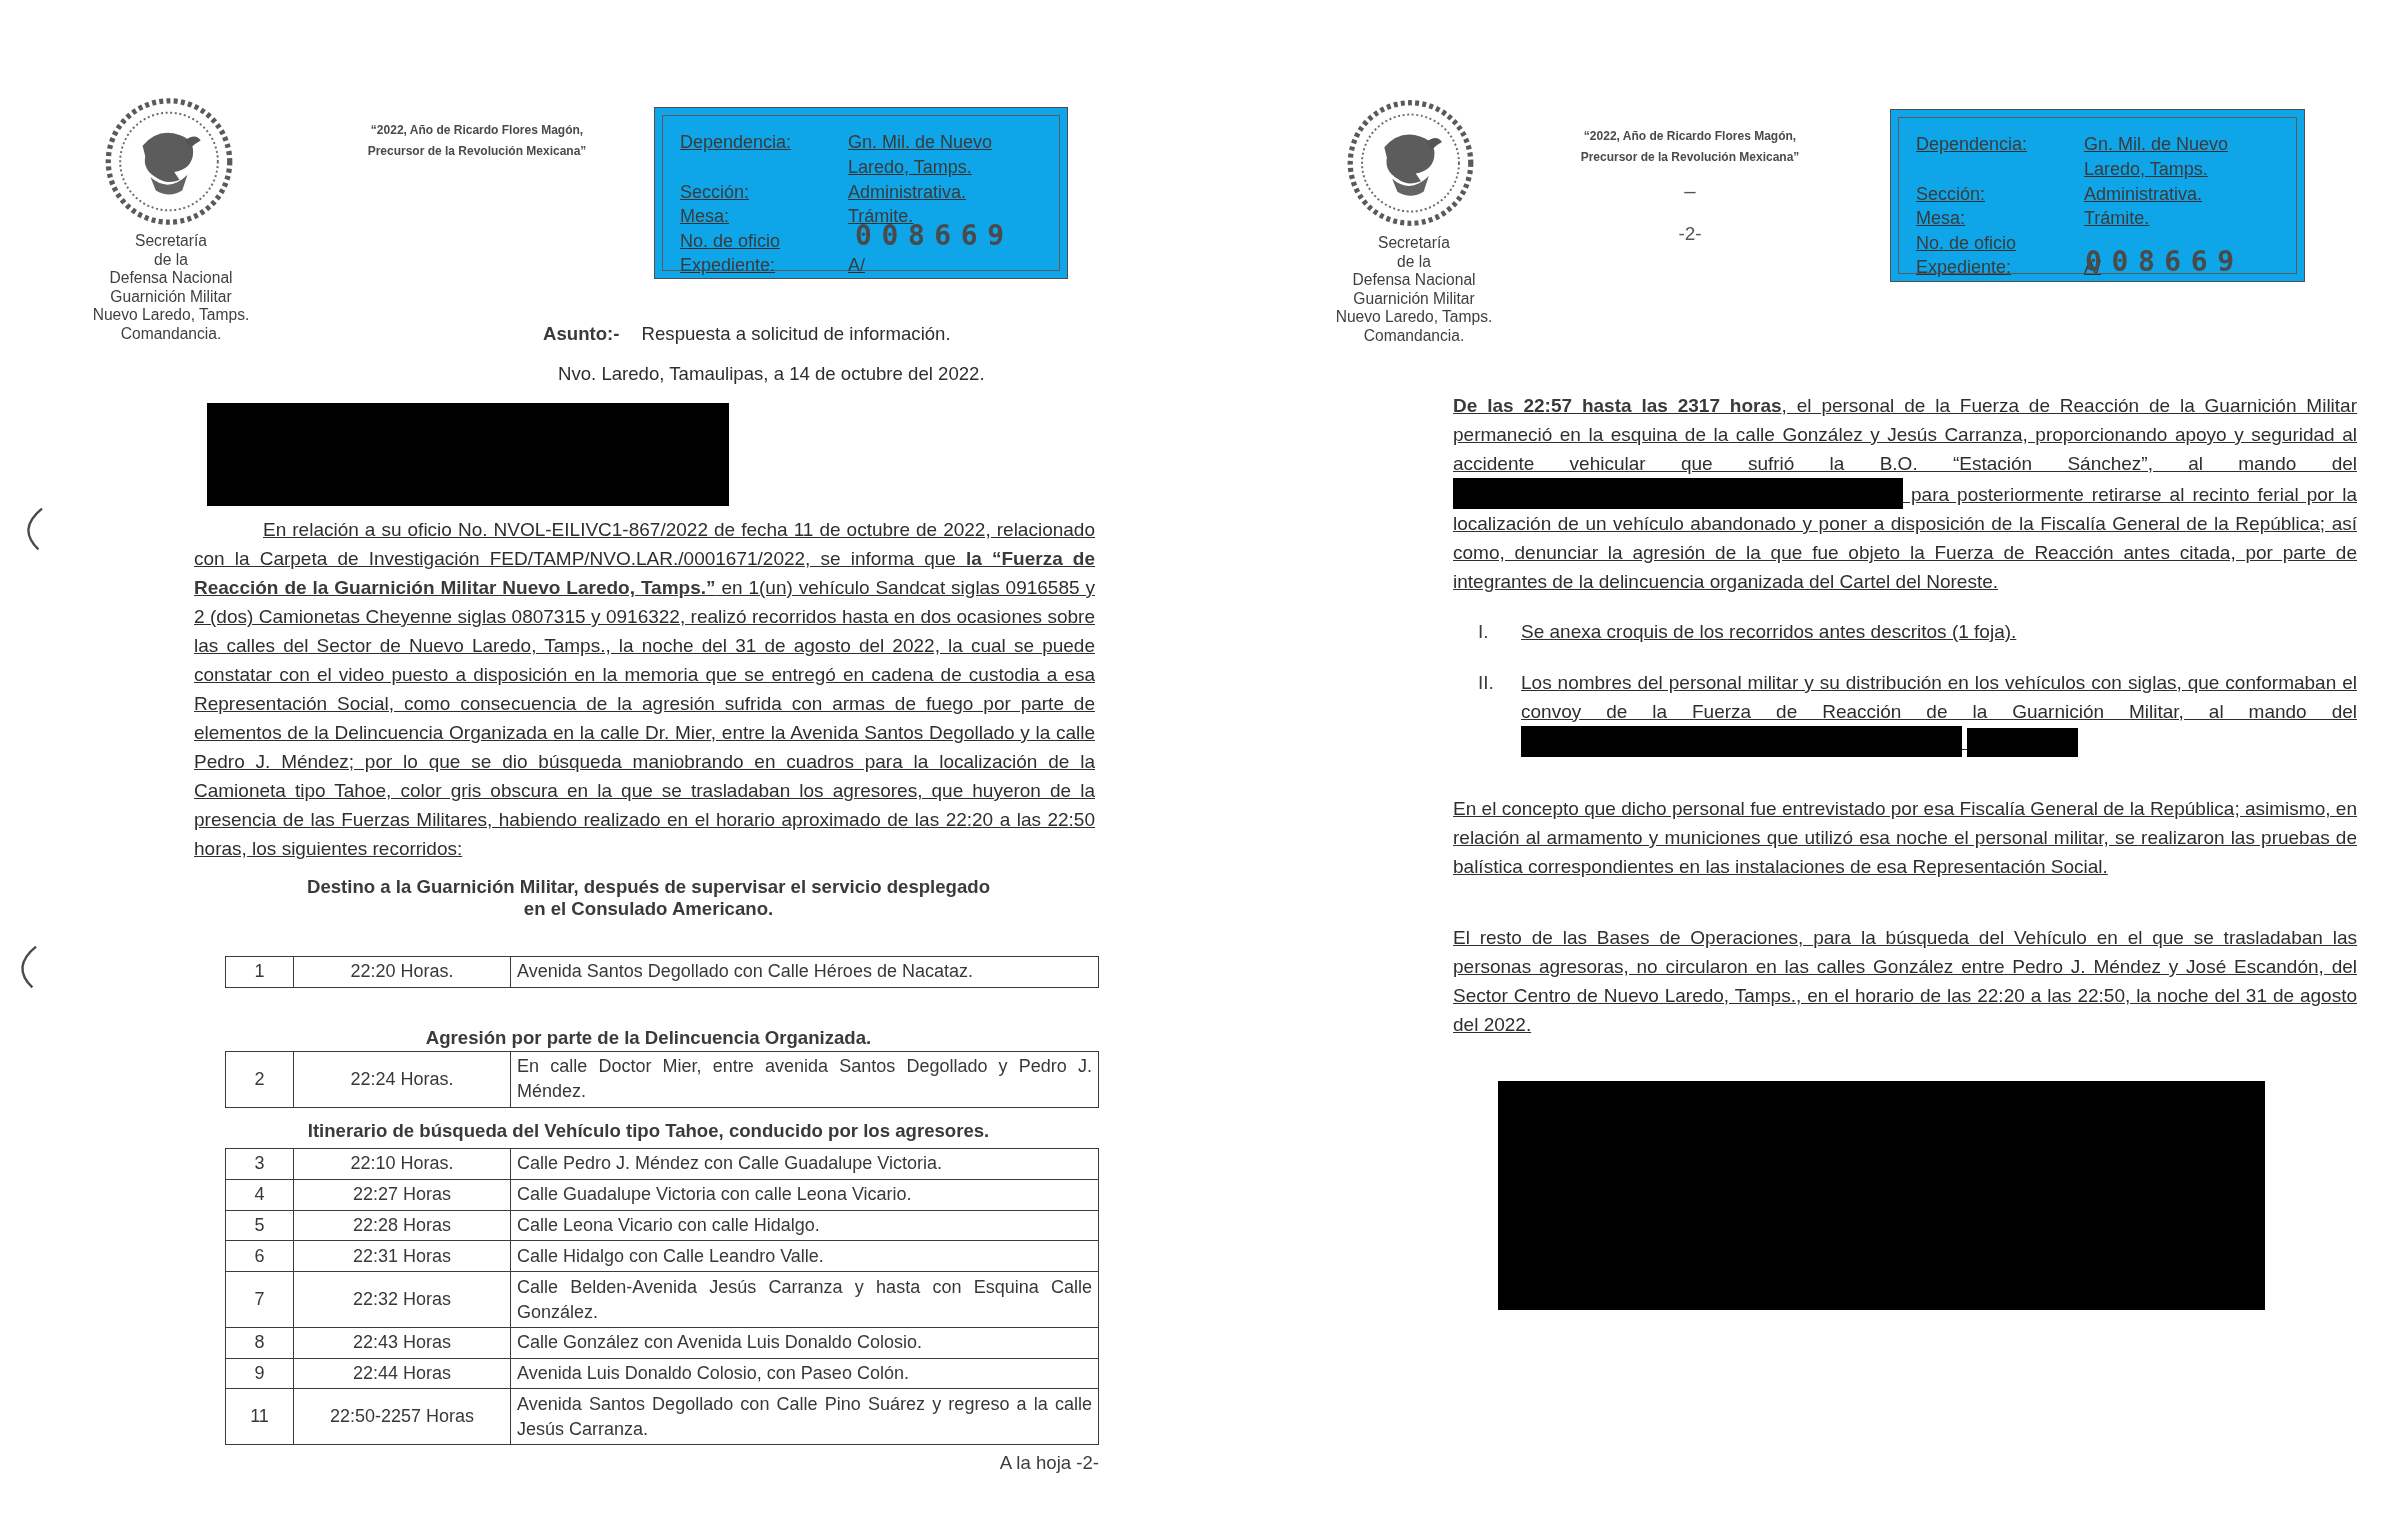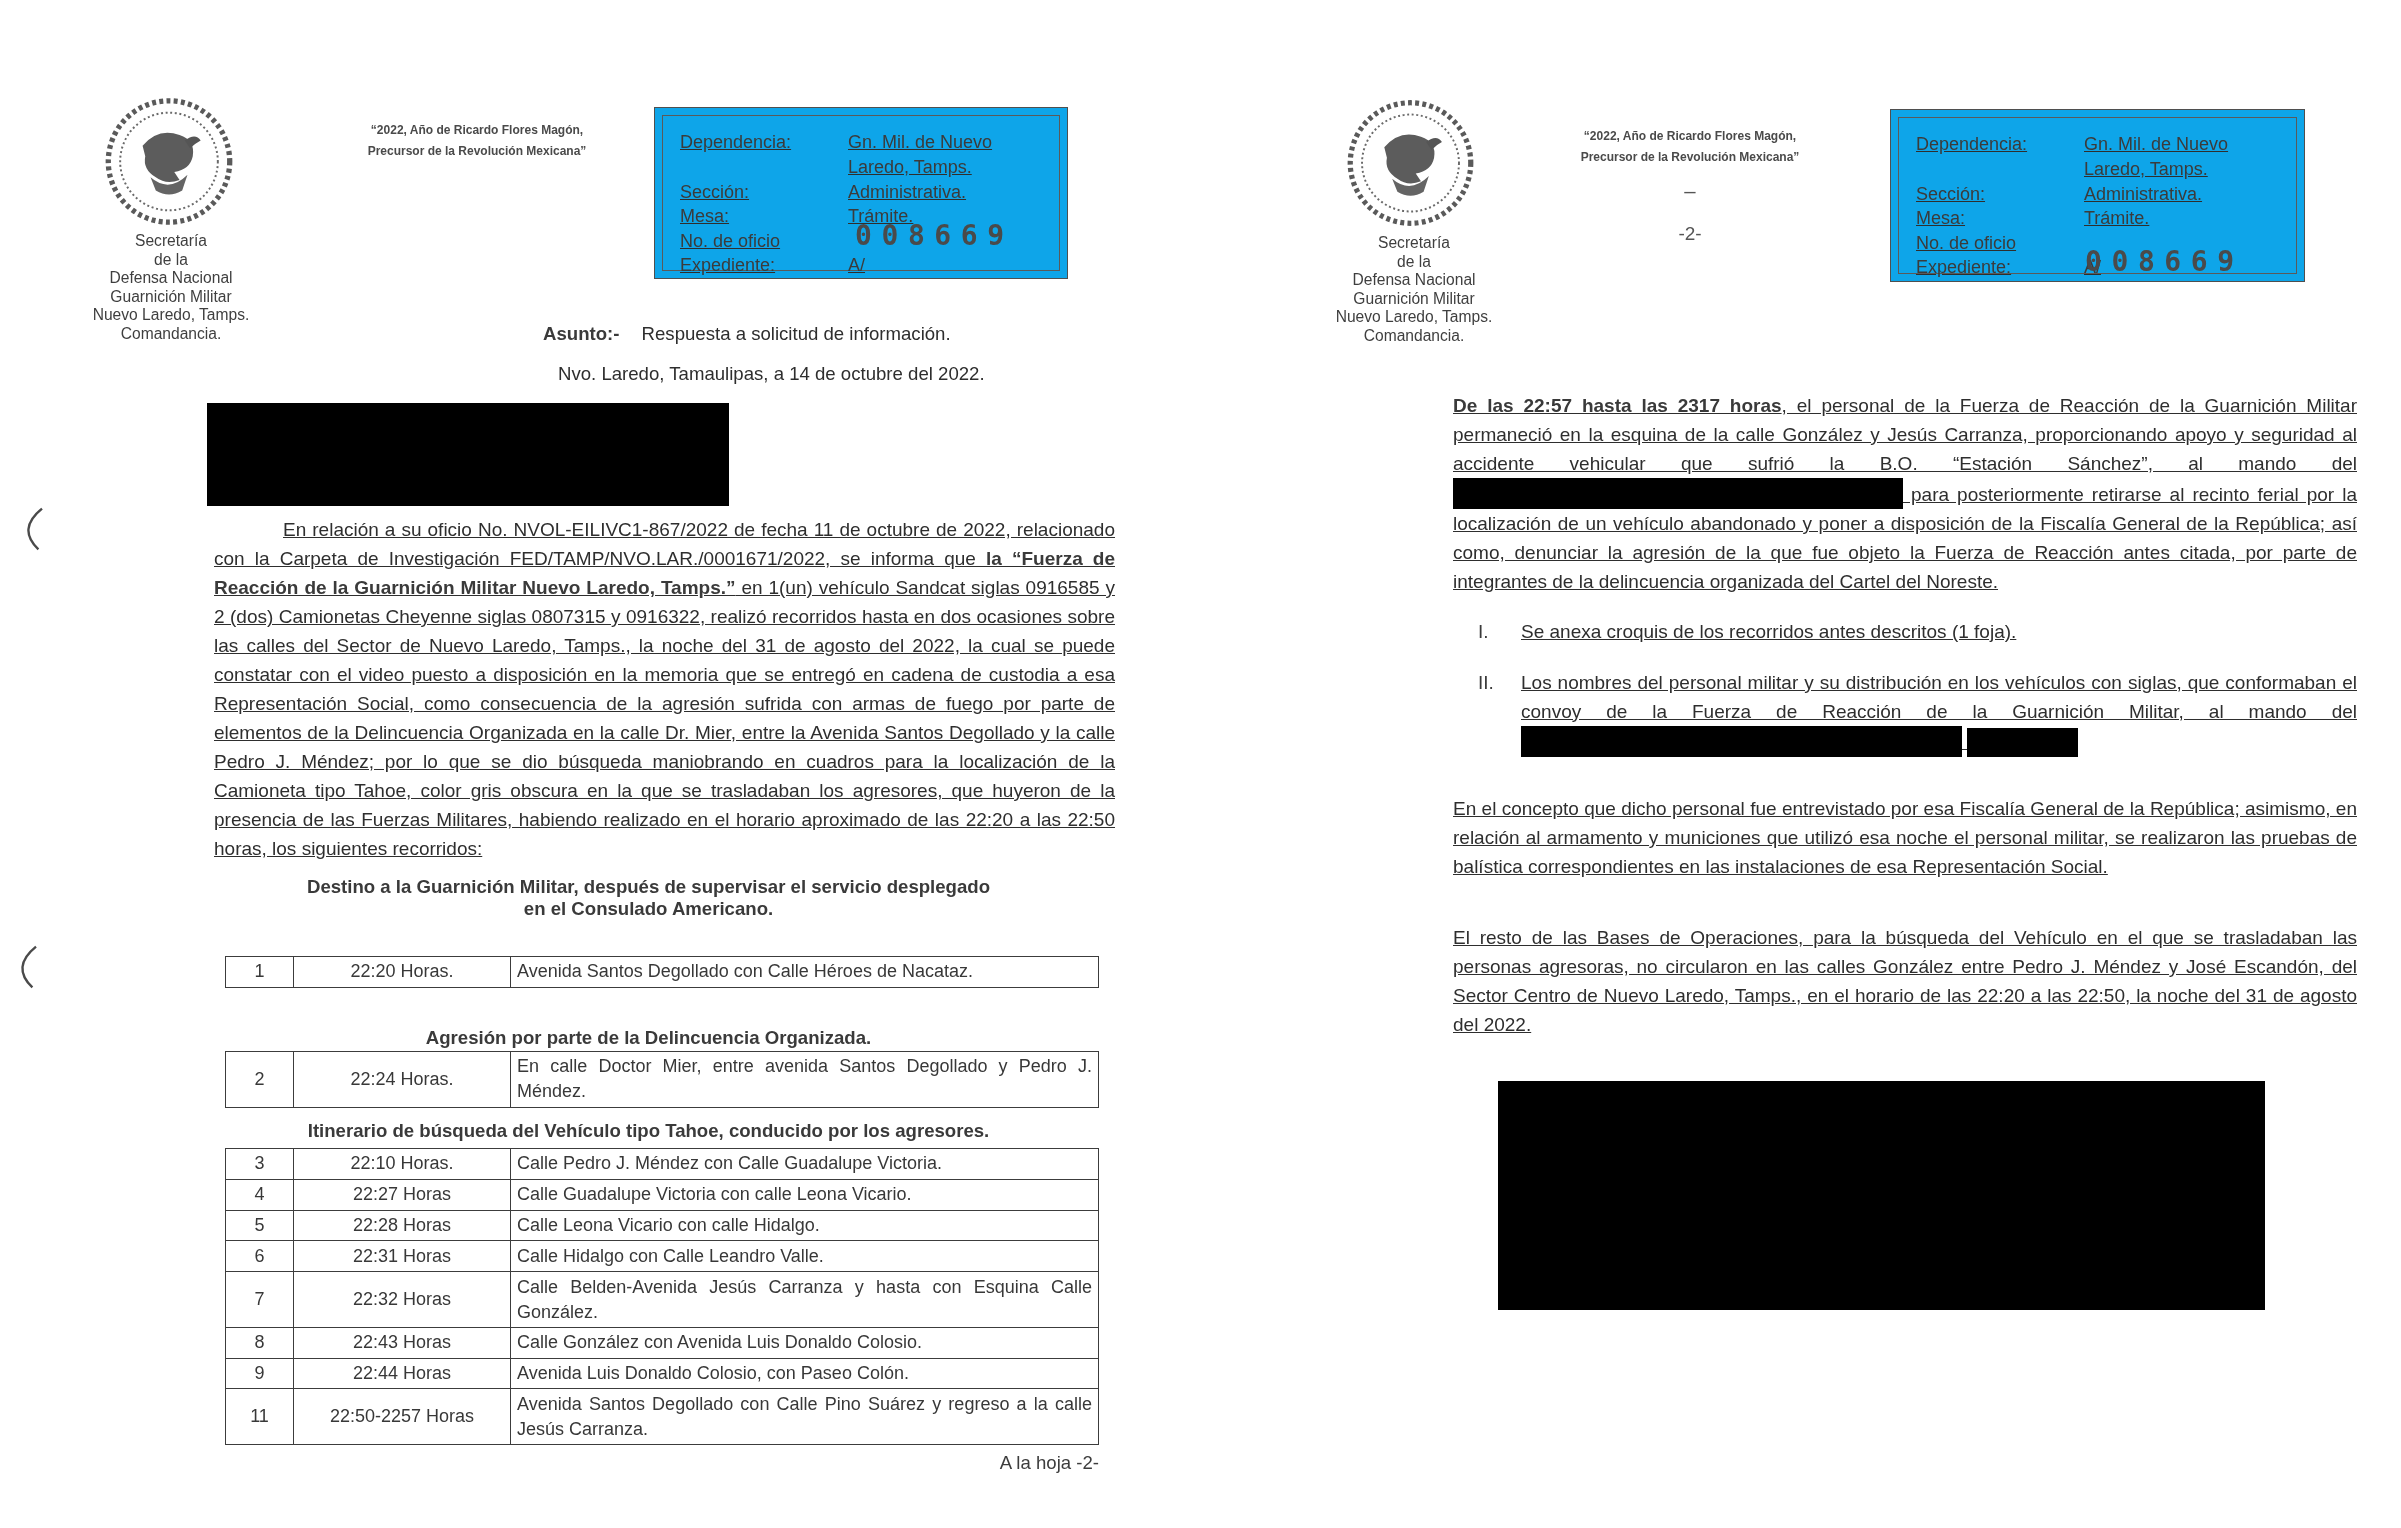--- a/index.html
+++ b/index.html
@@ -111,21 +111,21 @@
 
   <div class="abs" style="left:543px;top:323px;width:540px;font-size:18.6px;">
     <span class="bold">Asunto:-</span>
     <span style="margin-left:17px;margin-top:8px;">Respuesta a solicitud de información.</span>
   </div>
 
   <div class="abs" style="left:558px;top:363px;width:540px;font-size:18.6px;">Nvo. Laredo, Tamaulipas, a 14 de octubre del 2022.</div>
 
   <div class="abs redact" style="left:207px;top:403px;width:522px;height:103px;"></div>
 
-  <div class="abs para just indent" style="left:214px;top:515px;width:901px;">
+  <div class="abs para just indent" style="left:194px;top:515px;width:901px;">
     <span>En relación a su oficio No. NVOL-EILIVC1-867/2022 de fecha 11 de octubre de 2022, relacionado con la Carpeta de Investigación FED/TAMP/NVO.LAR./0001671/2022, se informa que </span><span class="bold">la “Fuerza de Reacción de la Guarnición Militar Nuevo Laredo, Tamps.”</span><span> en 1(un) vehículo Sandcat siglas 0916585 y 2 (dos) Camionetas Cheyenne siglas 0807315 y 0916322, realizó recorridos hasta en dos ocasiones sobre las calles del Sector de Nuevo Laredo, Tamps., la noche del 31 de agosto del 2022, la cual se puede constatar con el video puesto a disposición en la memoria que se entregó en cadena de custodia a esa Representación Social, como consecuencia de la agresión sufrida con armas de fuego por parte de elementos de la Delincuencia Organizada en la calle Dr. Mier, entre la Avenida Santos Degollado y la calle Pedro J. Méndez; por lo que se dio búsqueda maniobrando en cuadros para la localización de la Camioneta tipo Tahoe, color gris obscura en la que se trasladaban los agresores, que huyeron de la presencia de las Fuerzas Militares, habiendo realizado en el horario aproximado de las 22:20 a las 22:50 horas, los siguientes recorridos:</span>
   </div>
 
   <div class="abs heading pre" style="left:198px;top:876px;width:901px;">Destino a la Guarnición Militar, después de supervisar el servicio desplegado
 en el Consulado Americano.</div>
 
   <table class="routes abs" style="left:225px;top:956px;">
     <tbody>
         <tr>
       <td class="c-num">1</td>

